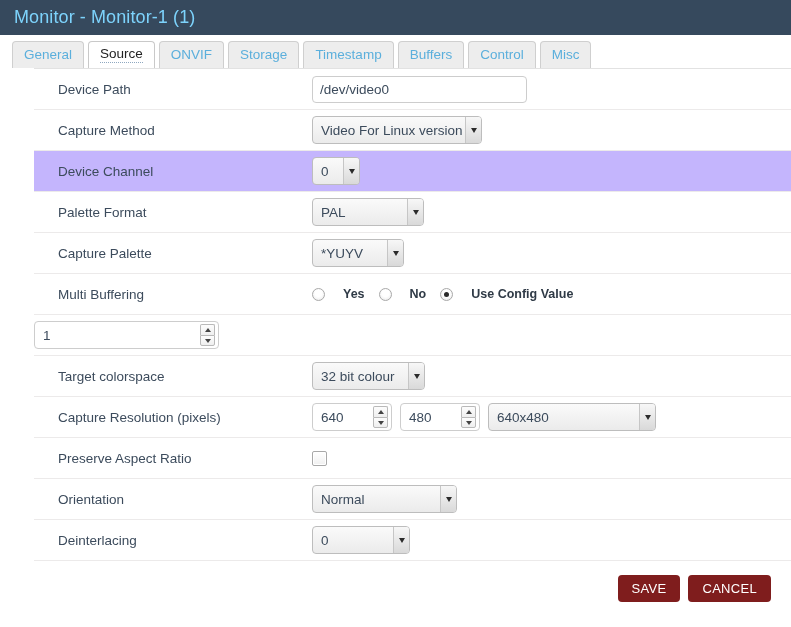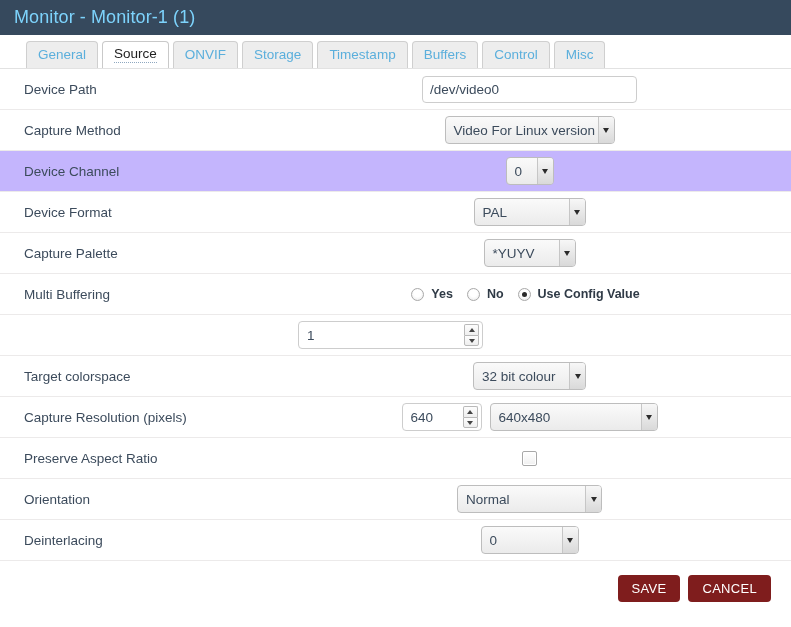--- a/index.html
+++ b/index.html
@@ -24,21 +24,21 @@
     color: #7dd3fc;
     font-size: 18px;
     letter-spacing: .1px;
     white-space: nowrap;
   }
 
   
   .tabstrip {
     position: relative;
     height: 33px;
-    padding-left: 26px;
+    padding-left: 12px;
     display: flex;
     align-items: flex-end;
     background: #ffffff;
   }
   .tab {
     height: 27px;
     padding: 0 11px;
     margin-right: 4px;
     display: flex;
     align-items: center;
@@ -62,20 +62,21 @@
   }
   .tab.active .tab-inner {
     border-bottom: 1px dotted #8fa8c0;
     padding-bottom: 1px;
   }
 
   
   .panel {
     border-top: 1px solid #e2e2e2;
     background: #ffffff;
+    margin-left: 34px;
   }
   .row {
     display: flex;
     align-items: center;
     min-height: 41px;
     border-bottom: 1px solid #eceaea;
     padding: 4px 10px 4px 0;
   }
   .row.hovered { background: #c4b5fd; }
   .row .label {
@@ -84,21 +85,20 @@
     padding-left: 24px;
     font-size: 13.5px;
     color: #3c4b5c;
     white-space: nowrap;
   }
   .row .field {
     flex: 1 1 auto;
     display: flex;
     align-items: center;
     gap: 8px;
-    justify-content: center;
   }
 
   
   .textinput {
     height: 27px;
     border: 1px solid #cdcdcd;
     border-radius: 4px;
     background: #fff;
     font-size: 13.5px;
     color: #3c4b5c;
@@ -188,21 +188,21 @@
   }
   .spinner .tri-dn {
     width:0;height:0;border-left:3px solid transparent;border-right:3px solid transparent;
     border-top:4px solid #444;
   }
   .spin-cpf { width: 185px; }
   .spin-w, .spin-h { width: 80px; }
 
   
   .radiogroup { display: flex; align-items: center; gap: 6px; }
-  .radioitem { display: flex; align-items: center; gap: 7px; cursor: pointer; margin-right: 8px; }
+  .radioitem { display: flex; align-items: center; gap: 18px; cursor: pointer; margin-right: 8px; }
   .radio {
     width: 13px; height: 13px; border-radius: 50%;
     border: 1px solid #a9a9a9;
     background: radial-gradient(circle at 50% 40%, #ffffff 40%, #e6e6e6 100%);
     display: inline-flex; align-items: center; justify-content: center;
     flex: 0 0 13px;
   }
   .radio.checked::after {
     content: "";
     width: 5px; height: 5px; border-radius: 50%;
@@ -307,21 +307,21 @@
       <div class="select sel-channel">
         <span>0</span>
         <span class="arrowbox">
             <i class="caret"></i>
           </span>
       </div>
     </div>
   </div>
 
   <div class="row">
-    <div class="label">Device Format</div>
+    <div class="label">Palette Format</div>
     <div class="field">
       <div class="select sel-format">
         <span>PAL</span>
         <span class="arrowbox">
             <i class="caret"></i>
           </span>
       </div>
     </div>
   </div>
 
@@ -392,20 +392,31 @@
         <span>640</span>
         <span class="spinbtns">
           <span class="spinbtn up">
               <i class="tri-up"></i>
             </span>
           <span class="spinbtn dn">
               <i class="tri-dn"></i>
             </span>
         </span>
       </div>
+      <div class="spinner spin-h">
+        <span>480</span>
+        <span class="spinbtns">
+          <span class="spinbtn up">
+              <i class="tri-up"></i>
+            </span>
+          <span class="spinbtn dn">
+              <i class="tri-dn"></i>
+            </span>
+        </span>
+      </div>
       <div class="select sel-resolution">
         <span>640x480</span>
         <span class="arrowbox">
             <i class="caret"></i>
           </span>
       </div>
     </div>
   </div>
 
   <div class="row">

